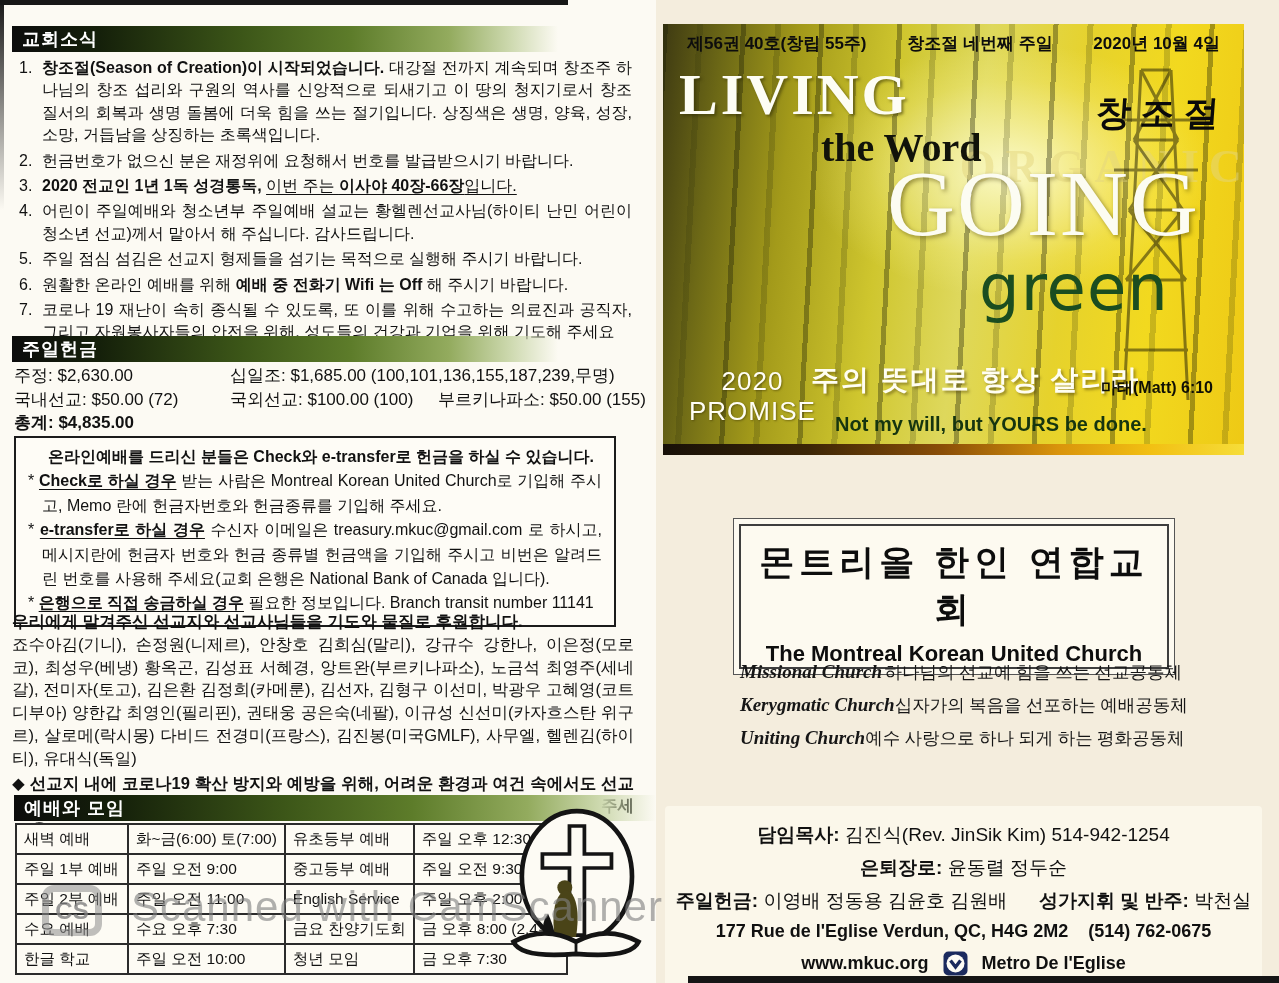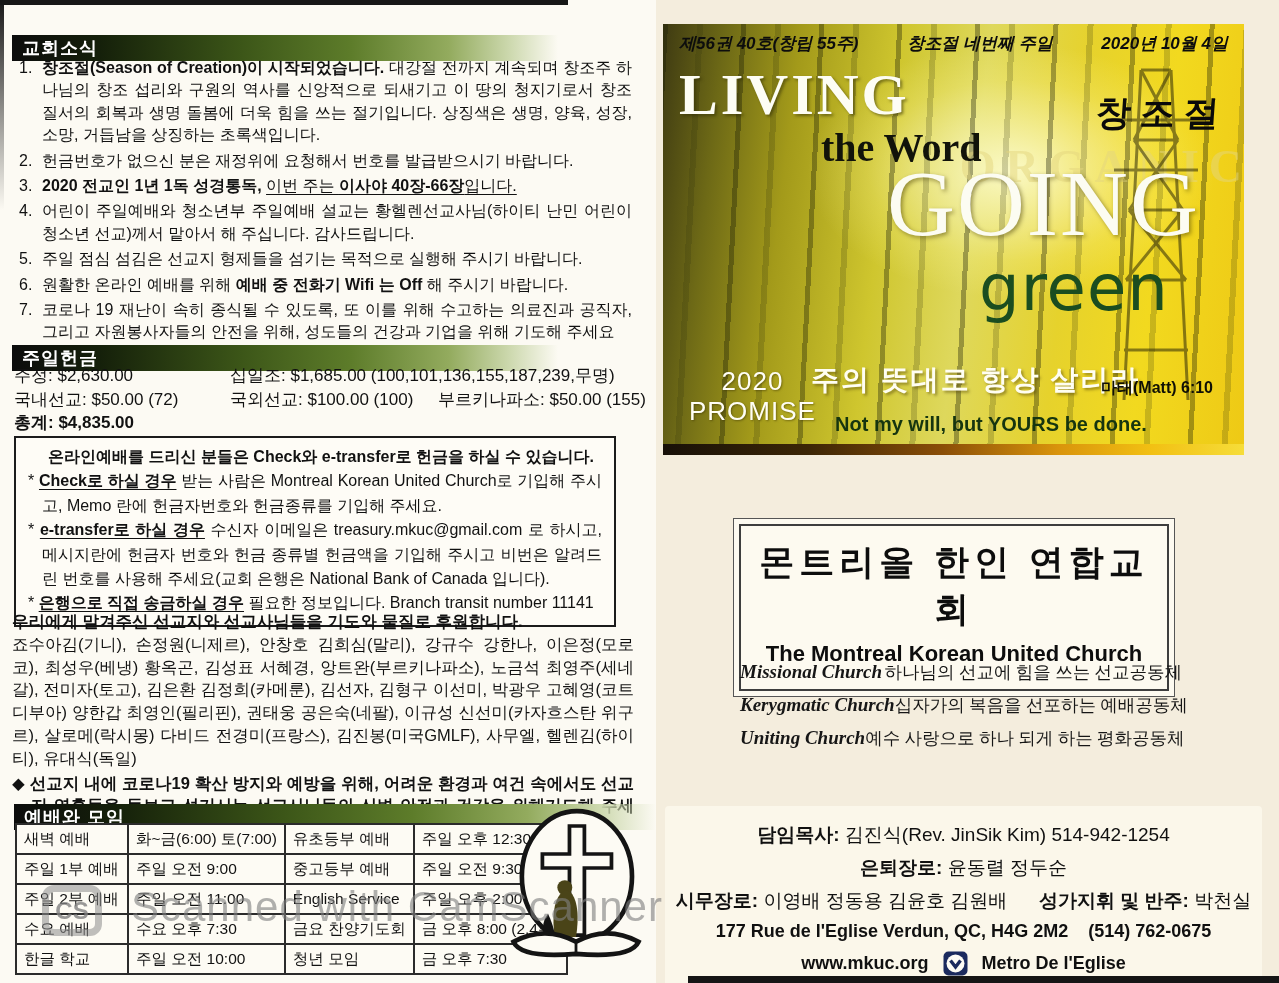--- a/index.html
+++ b/index.html
@@ -13,21 +13,21 @@
   .page-right{position:absolute;left:656px;top:0;width:623px;height:983px;background:#f4eddd;}
 
   
   .scan-top{position:absolute;left:0;top:0;width:568px;height:5px;background:#171717;z-index:60;}
   .scan-left{position:absolute;left:0;top:0;width:4px;height:210px;background:linear-gradient(#171717,rgba(23,23,23,0));z-index:60;}
   .scan-bottom-right{position:absolute;left:688px;top:976px;width:591px;height:7px;background:#151515;z-index:60;}
 
   
   .sec-bar{position:absolute;height:26px;box-sizing:border-box;padding-left:10px;
     background:linear-gradient(90deg,#0c0c0c 0,#15200a 16%,#3c5618 42%,#5d7c2a 62%,#93ab5e 80%,#ccd8ad 91%,rgba(245,246,238,0) 100%);
-    color:#fff;font-weight:bold;font-size:18px;line-height:26px;letter-spacing:1px;margin-top:9px;}
+    color:#fff;font-weight:bold;font-size:18px;line-height:26px;letter-spacing:1px;}
   #bar-news{left:12px;top:26px;width:546px;}
   #bar-offering{left:12px;top:336px;width:546px;}
   #bar-schedule{left:14px;top:795px;width:642px;}
 
   
   .news-list{position:absolute;left:12px;top:57px;width:620px;font-size:16px;line-height:22.4px;}
   .news-item{display:flex;margin-bottom:3px;}
   .news-num{flex:none;width:30px;padding-left:7px;box-sizing:border-box;}
   .news-body{flex:1;text-align:justify;}
 
@@ -66,22 +66,22 @@
     border:7px solid rgba(140,140,140,0.55);border-radius:12px;display:flex;align-items:center;justify-content:center;
     font-size:24px;font-weight:bold;color:rgba(128,128,128,0.8);}
 
   
   .banner{position:absolute;left:7px;top:24px;width:581px;height:431px;overflow:hidden;
     background:
       radial-gradient(45% 38% at 60% 34%, rgba(255,255,218,0.85), rgba(255,248,150,0.25) 55%, transparent 78%),
       linear-gradient(97deg,#3e3a12 0%,#6d6916 10%,#a39a1a 22%,#cfc62e 38%,#ded85c 52%,#e6d22c 68%,#f2d91f 82%,#eec915 100%);}
   .banner::before{content:"";position:absolute;inset:0;
     background:repeating-linear-gradient(93deg, rgba(25,28,6,0.36) 0 5px, rgba(25,28,6,0) 5px 34px, rgba(50,52,12,0.22) 34px 40px, rgba(50,52,12,0) 40px 78px);}
-  .banner-head{position:absolute;top:8px;left:0;width:100%;box-sizing:border-box;padding:0 16px;
-    display:flex;justify-content:space-between;font-size:17px;font-weight:bold;color:#0d0d0d;z-index:3;font-style:italic;}
+  .banner-head{position:absolute;top:8px;left:0;width:100%;box-sizing:border-box;padding:0 24px;
+    display:flex;justify-content:space-between;font-size:17px;font-weight:bold;color:#0d0d0d;z-index:3;}
   .living{position:absolute;top:42px;left:16px;z-index:3;font-family:"Liberation Serif","DejaVu Serif",serif;
     font-size:58px;font-weight:bold;color:#fdfdf4;letter-spacing:3px;text-shadow:2px 2px 3px rgba(50,45,5,0.55);line-height:1;}
   .the-word{position:absolute;top:104px;left:158px;z-index:3;font-family:"Liberation Serif","DejaVu Serif",serif;
     font-size:40px;font-weight:bold;color:#11130a;line-height:1;}
   .callig{position:absolute;top:66px;right:16px;z-index:3;font-size:35px;font-weight:bold;color:#0a0a0a;
     letter-spacing:9px;transform:skewX(-4deg);}
   .organic{position:absolute;top:116px;right:-8px;z-index:1;font-family:"Liberation Serif",serif;
     font-size:46px;font-weight:bold;color:rgba(228,213,125,0.5);letter-spacing:10px;}
   .going{position:absolute;top:132px;left:224px;z-index:3;font-family:"Liberation Serif","DejaVu Serif",serif;
     font-size:94px;color:#fcfcf2;letter-spacing:2px;line-height:1;text-shadow:2px 2px 4px rgba(70,60,5,0.5);}
@@ -92,21 +92,21 @@
   .verse-kr{position:absolute;left:148px;top:337px;z-index:3;font-size:28px;font-weight:bold;color:#fffef2;
     letter-spacing:2px;text-shadow:2px 2px 3px rgba(80,65,10,0.55);white-space:nowrap;}
   .verse-ref{position:absolute;left:438px;top:354px;z-index:3;font-size:16px;font-weight:bold;color:#101005;white-space:nowrap;}
   .verse-en{position:absolute;left:172px;top:389px;z-index:3;font-size:20px;font-weight:bold;color:#16350f;white-space:nowrap;}
   .banner-bottom{position:absolute;bottom:0;left:0;width:100%;height:11px;z-index:4;
     background:linear-gradient(90deg,#171008,#3c2606 25%,#8a4e07 48%,#d9940c 68%,#f2c013 84%,#f6dd39 100%);}
   .tower{position:absolute;right:28px;top:36px;z-index:2;opacity:0.55;}
 
   
   .church-box{position:absolute;left:77px;top:518px;width:442px;border:1px solid #555;padding:5px;box-sizing:border-box;background:#fdfaf0;}
-  .church-box-inner{border:2px solid #3e3e3e;padding:13px 6px 22px;text-align:center;}
+  .church-box-inner{border:2px solid #3e3e3e;padding:13px 6px 0;text-align:center;}
   .church-kr{font-size:35px;font-weight:bold;letter-spacing:5px;color:#0d0d0d;}
   .church-en{font-size:22px;font-weight:bold;margin-top:8px;color:#0d0d0d;}
 
   
   .identity{position:absolute;left:84px;top:660px;width:442px;}
   .id-row{display:flex;justify-content:space-between;align-items:baseline;margin-bottom:9px;}
   .id-en{font-family:"Liberation Serif","DejaVu Serif",serif;font-style:italic;font-weight:bold;font-size:19px;color:#161616;white-space:nowrap;}
   .id-kr{font-family:"Liberation Serif","DejaVu Serif",serif;font-size:17.5px;color:#161616;white-space:nowrap;}
 
   
@@ -278,21 +278,21 @@
       <div class="id-row">
         <span class="id-en">Uniting Church</span>
         <span class="id-kr">예수 사랑으로 하나 되게 하는 평화공동체</span>
       </div>
     </div>
 
   <div class="contact">
     <div>
         <div class="c-line"><span class="b">담임목사: </span><span>김진식(Rev. JinSik Kim) 514-942-1254</span></div>
         <div class="c-line"><span class="b">은퇴장로: </span><span>윤동렬 정두순</span></div>
-        <div class="c-line"><span class="b">시무장로: </span><span>이영배 정동용 김윤호 김원배</span><span>&nbsp;&nbsp;&nbsp;&nbsp;&nbsp;&nbsp;</span><span class="b">성가지휘 및 반주: </span><span>박천실</span></div>
+        <div class="c-line"><span class="b">주일헌금: </span><span>이영배 정동용 김윤호 김원배</span><span>&nbsp;&nbsp;&nbsp;&nbsp;&nbsp;&nbsp;</span><span class="b">성가지휘 및 반주: </span><span>박천실</span></div>
       </div>
     <div class="c-line small">177 Rue de l'Eglise Verdun, QC, H4G 2M2&nbsp;&nbsp;&nbsp;&nbsp;(514) 762-0675</div>
     <div class="website-line">
       <span>www.mkuc.org</span>
       <svg class="metro-svg" width="25" height="25" viewBox="0 0 25 25">
         <rect x="0.5" y="0.5" width="24" height="24" rx="5" fill="#1b2a5e"></rect>
         <circle cx="12.5" cy="12.5" r="9" fill="#fdfbf4"></circle>
         <path d="M7.5 9.5 L12.5 16 L17.5 9.5" fill="none" stroke="#1b2a5e" stroke-width="3.4"></path>
       </svg>
       <span>Metro De l'Eglise</span>

